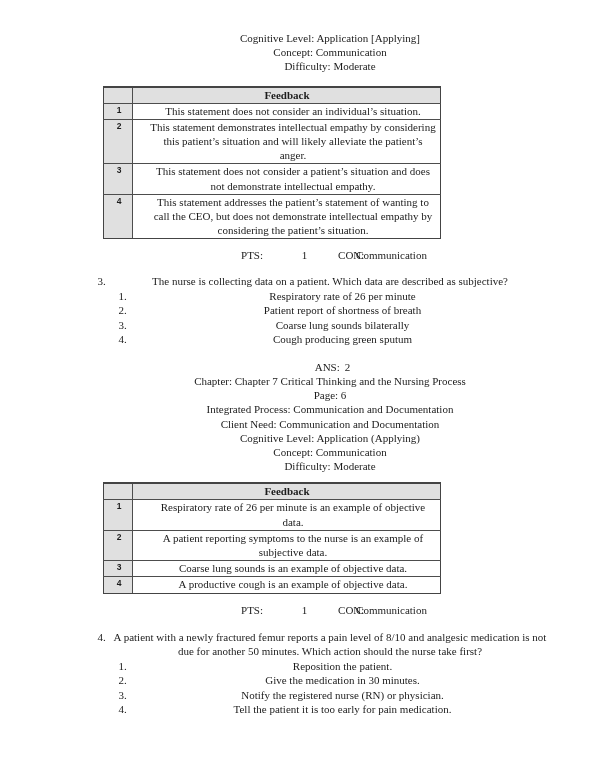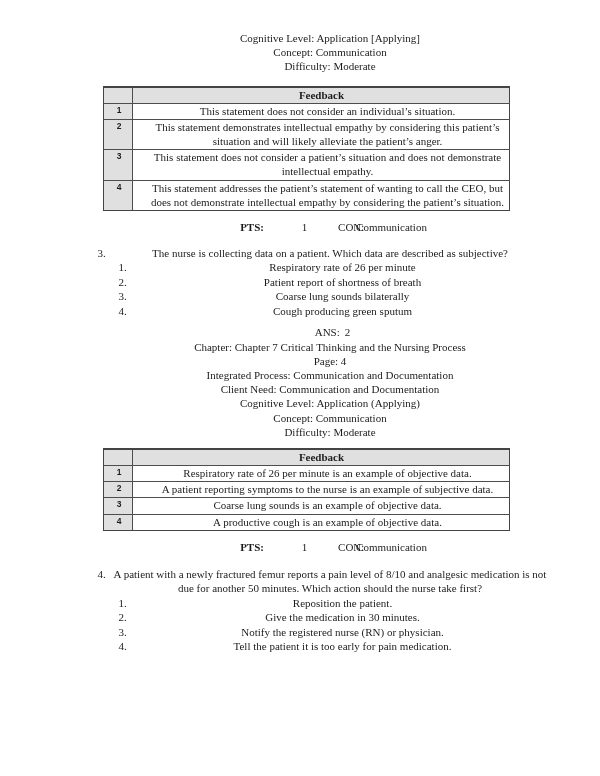--- a/index.html
+++ b/index.html
@@ -21,21 +21,21 @@
     height: 776px;
     padding: 31px 50px 0 93px;
     text-align: center;
   }
   .meta-block { margin-left: 17px; }
   .meta-line, .rationale-line { line-height: 14.2px; white-space: nowrap; }
 
   table.fb-table {
     border-collapse: collapse;
     margin-left: 10px;
-    width: 407px;
+    width: 338px;
     table-layout: fixed;
   }
   table.fb-table.first  { margin-top: 12px; }
   table.fb-table.second { margin-top: 9px; }
   .fb-table td {
     border: 1px solid #4d4d4d;
     vertical-align: top;
   }
   .fb-table tr:first-child td { border-top: 2px solid #444; }
   .fb-table tr:last-child td { border-bottom: 1.5px solid #444; }
@@ -61,34 +61,34 @@
     background: #ffffff;
     padding: 0px 4px 1px 17px;
     line-height: 14.2px;
   }
 
   .pts-line {
     margin-left: 17px;
     margin-top: 10px;
     white-space: nowrap;
   }
-  .pts-label { display: inline-block; width: 38px; font-weight: bold; }
+  .pts-label { display: inline-block; width: 38px; }
   .pts-value { display: inline-block; width: 67px; }
   .con-label { display: inline-block; width: 18px; }
 
   .question { display: flex; }
   .question.q3 { margin-top: 13px; }
   .question.q4 { margin-top: 14px; }
   .q-num { flex: none; width: 17px; line-height: 14.4px; }
   .q-body { width: 440px; line-height: 14.4px; }
   .option { display: flex; line-height: 14.5px; }
   .opt-num { flex: none; width: 25px; }
   .opt-text { flex: 1; }
 
-  .answer-line { margin-left: 17px; margin-top: 7px; line-height: 14.2px; }
+  .answer-line { margin-left: 17px; margin-top: 13px; line-height: 14.2px; }
   .ans-label { display: inline-block; width: 35px; }
   .rationale-block { margin-left: 17px; }
 </style>
 </head>
 <body>
 
 <div class="page">
 
   <div class="meta-block">
     <div class="meta-line">Cognitive Level: Application [Applying]</div>
@@ -148,21 +148,21 @@
         </div>
       </div>
     </div>
   </div>
 
   <div class="answer-line">
     <span class="ans-label">ANS:</span><span class="ans-value">2</span>
   </div>
   <div class="rationale-block">
     <div class="rationale-line">Chapter: Chapter 7 Critical Thinking and the Nursing Process</div>
-    <div class="rationale-line">Page: 4</div>
+    <div class="rationale-line">Page: 6</div>
     <div class="rationale-line">Integrated Process: Communication and Documentation</div>
     <div class="rationale-line">Client Need: Communication and Documentation</div>
     <div class="rationale-line">Cognitive Level: Application (Applying)</div>
     <div class="rationale-line">Concept: Communication</div>
     <div class="rationale-line">Difficulty: Moderate</div>
   </div>
 
   <table class="fb-table second">
     <tbody>
         <tr>

